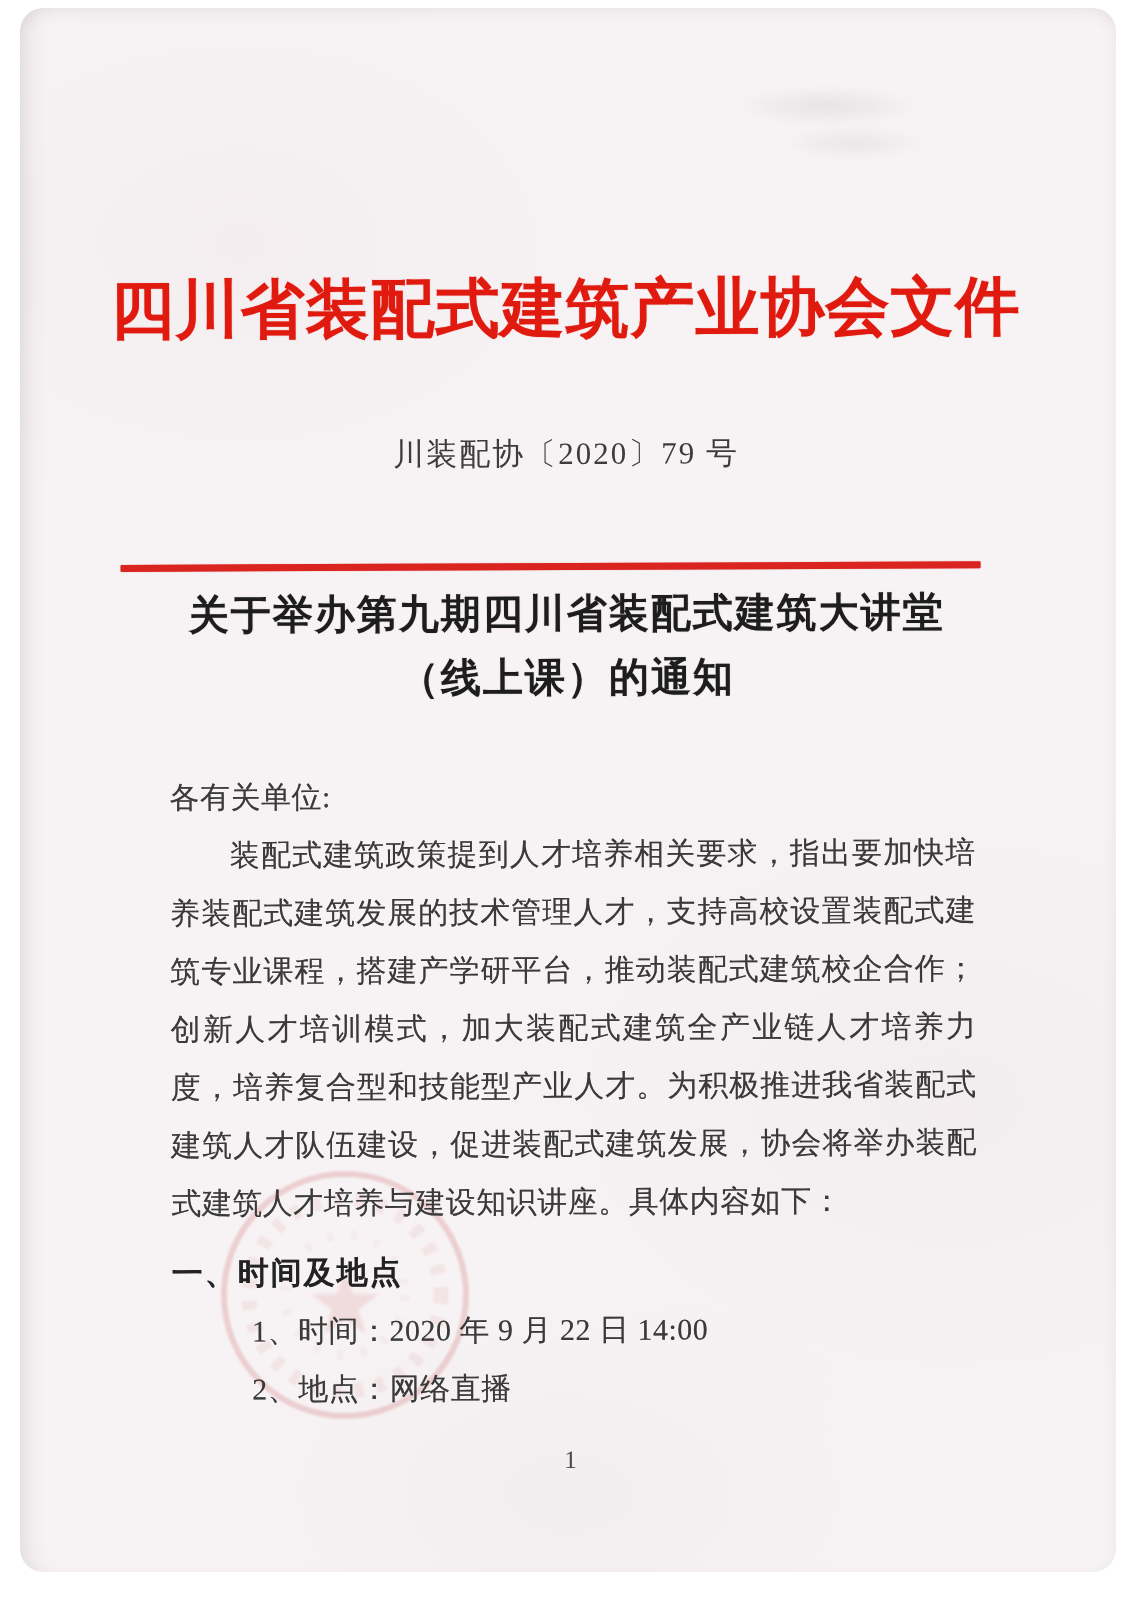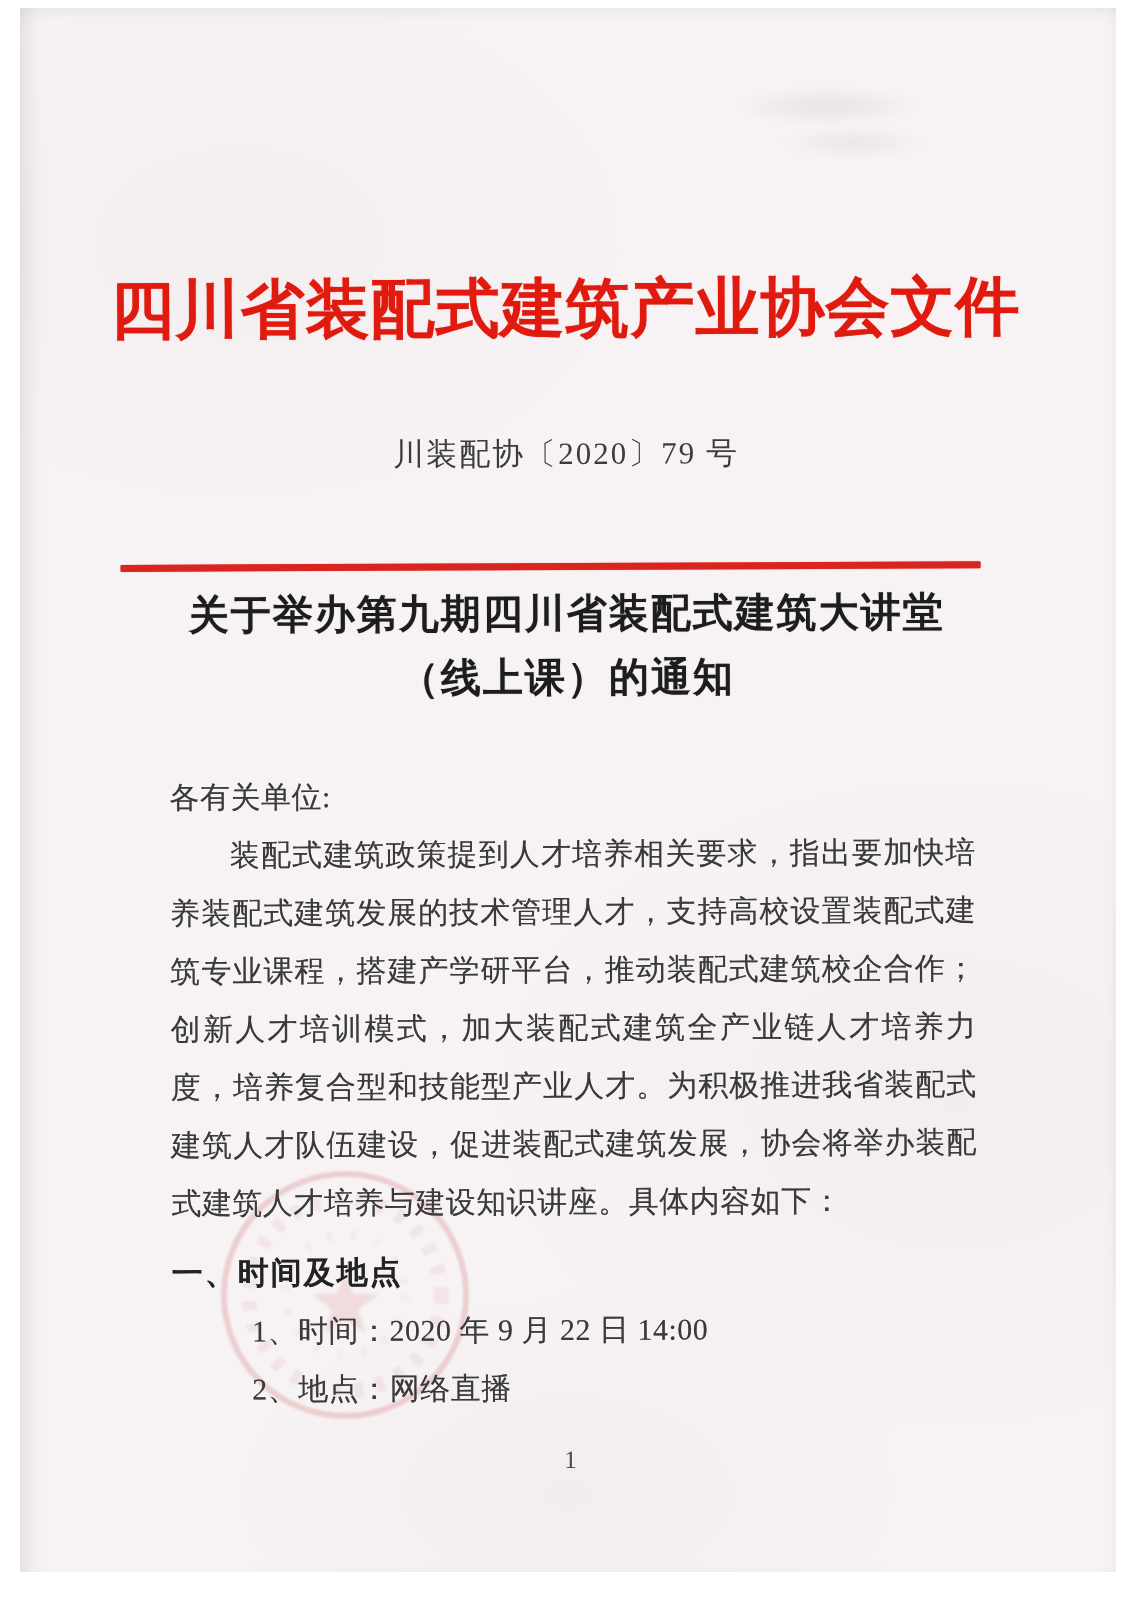--- a/index.html
+++ b/index.html
@@ -16,20 +16,21 @@
     background: #f7f3f4;
     background-image:
       radial-gradient(ellipse 600px 400px at 20% 15%, rgba(240,233,236,.55), rgba(240,233,236,0) 70%),
       radial-gradient(ellipse 700px 500px at 85% 70%, rgba(238,231,234,.5), rgba(238,231,234,0) 70%),
       radial-gradient(ellipse 500px 300px at 50% 95%, rgba(236,229,232,.45), rgba(236,229,232,0) 70%);
     box-shadow:
       inset 20px 0 24px -18px rgba(90,70,80,0.18),
       inset 0 14px 20px -14px rgba(90,70,80,0.10),
       inset -12px 0 18px -14px rgba(90,70,80,0.08);
     overflow: hidden;
+    border-radius: 23px;
   }
   .content {
     position: relative;
     z-index: 2;
     transform: rotate(-0.25deg);
     transform-origin: 50% 40%;
     width: 100%; height: 100%;
   }
 
   .org-title {

